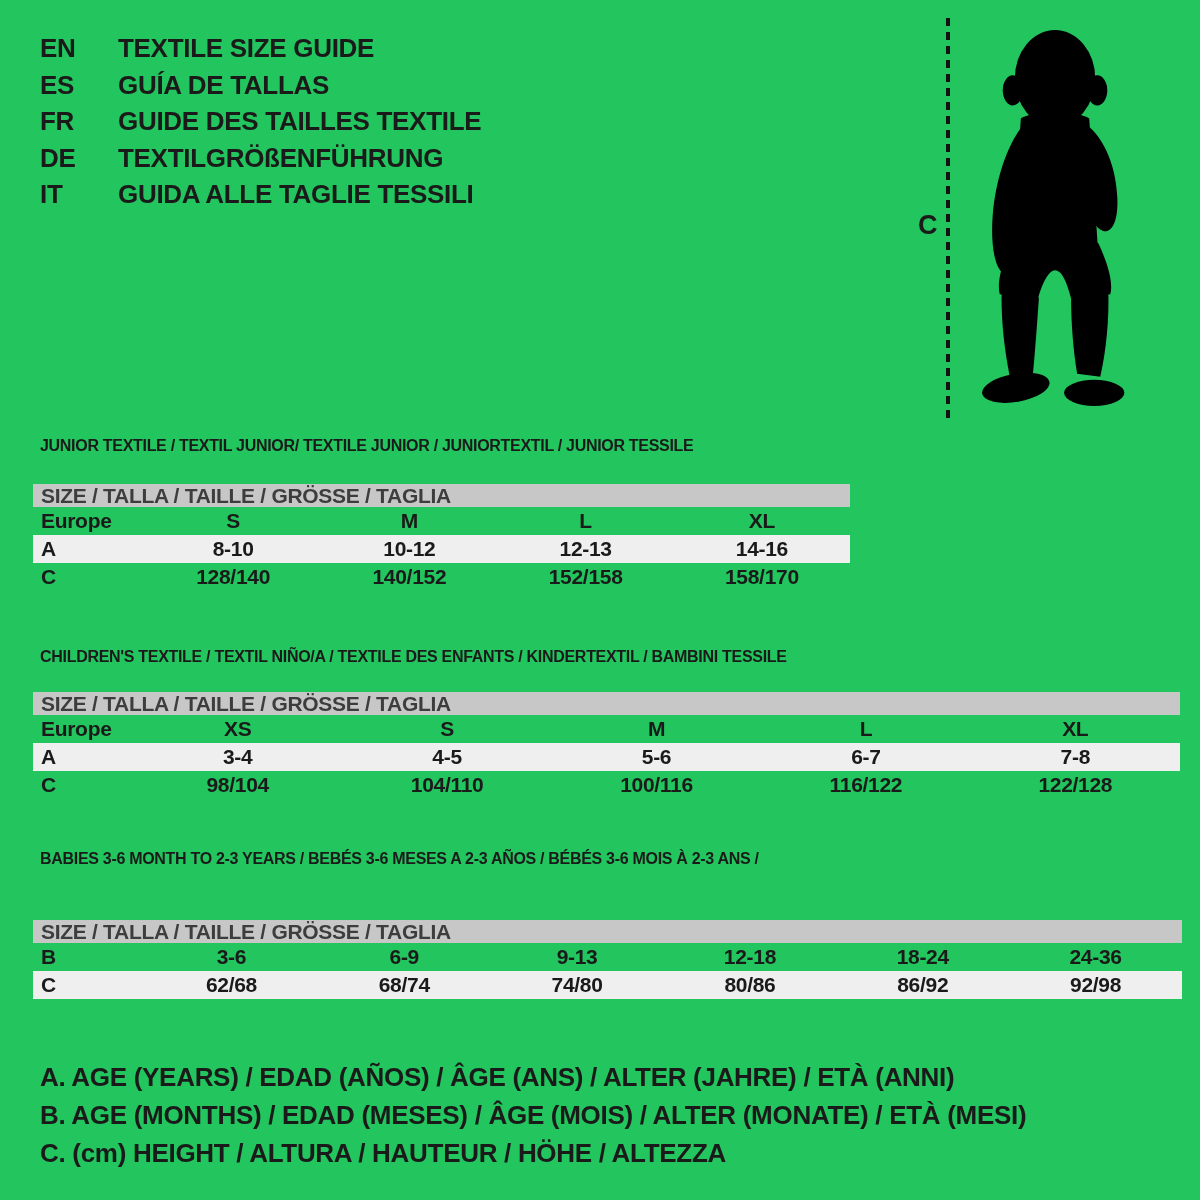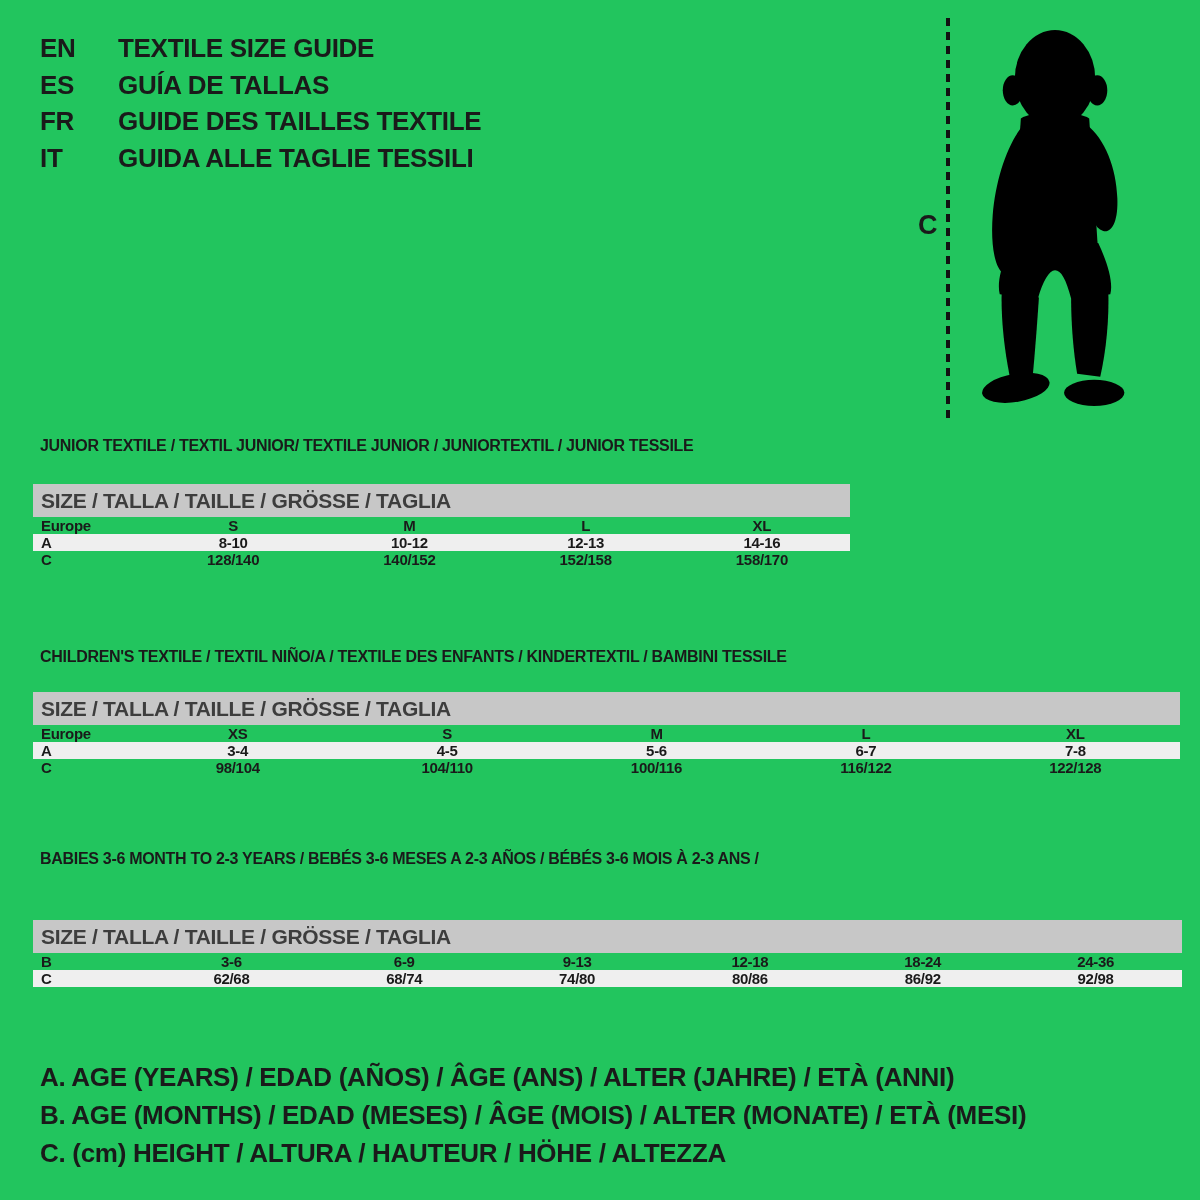--- a/index.html
+++ b/index.html
@@ -56,34 +56,34 @@
   
   .section-title {
     position: absolute;
     left: 40px;
     font-size: 16px;
     line-height: 27px;
     white-space: nowrap;
   }
   .size-table { position: absolute; left: 33px; }
   .t-header {
-    height: 33px;
+    height: 23px;
     background: #c7c7c7;
     color: #3d3d3d;
     display: flex;
     align-items: center;
     padding-left: 8px;
     font-size: 21px;
     box-sizing: border-box;
   }
   .trow {
     display: grid;
-    height: 17px;
+    height: 28px;
     align-items: center;
-    font-size: 15px;
+    font-size: 21px;
   }
   .trow.shaded { background: #efefef; }
   .t1 .trow { grid-template-columns: 112px repeat(4, 1fr); }
   .t2 .trow { grid-template-columns: 100px repeat(5, 1fr); }
   .t3 .trow { grid-template-columns: 112px repeat(6, 1fr); }
   .row-label { padding-left: 8px; text-align: left; }
   .cell { text-align: center; }
 
   
   .legend { position: absolute; left: 40px; top: 1058px; }
@@ -103,20 +103,24 @@
       <span class="lang-code">EN</span>
       <span class="lang-label">TEXTILE SIZE GUIDE</span>
     </div>
     <div class="lang-row">
       <span class="lang-code">ES</span>
       <span class="lang-label">GUÍA DE TALLAS</span>
     </div>
     <div class="lang-row">
       <span class="lang-code">FR</span>
       <span class="lang-label">GUIDE DES TAILLES TEXTILE</span>
+    </div>
+    <div class="lang-row">
+      <span class="lang-code">DE</span>
+      <span class="lang-label">TEXTILGRÖßENFÜHRUNG</span>
     </div>
     <div class="lang-row">
       <span class="lang-code">IT</span>
       <span class="lang-label">GUIDA ALLE TAGLIE TESSILI</span>
     </div>
   </div>
 
   <div class="figure">
     <span class="c-label">C</span>
     <div class="dash-line"></div>

